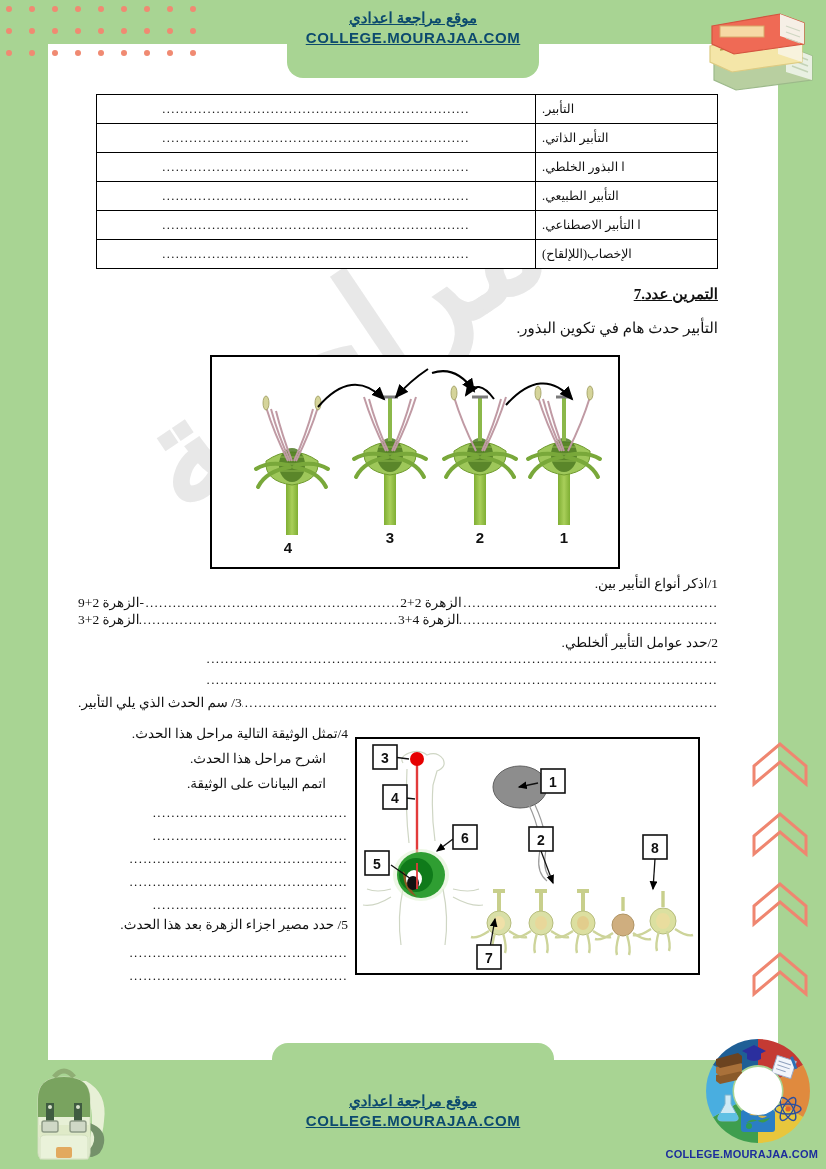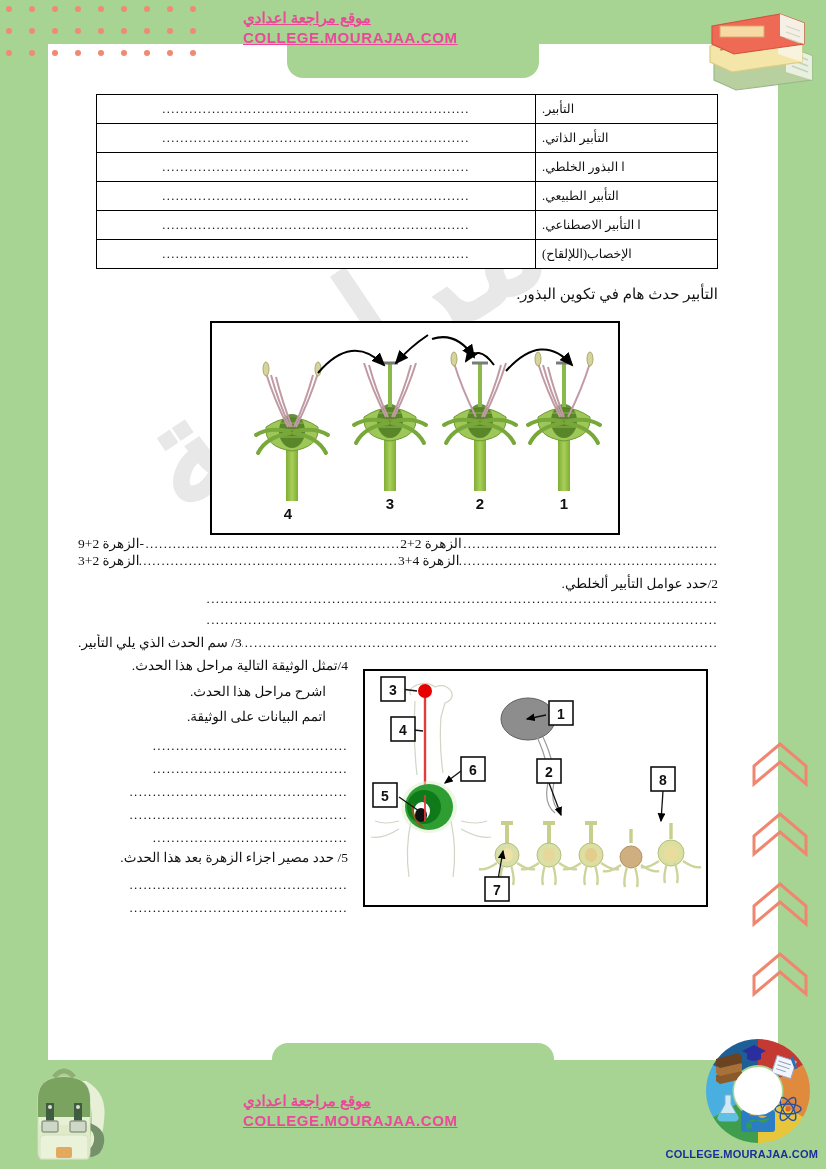--- a/index.html
+++ b/index.html
@@ -66,22 +66,22 @@
   }
   .dot {
     position: absolute; width: 6px; height: 6px; border-radius: 50%;
     background: #f08a72;
   }
 
   
   .brand {
     position: absolute; z-index: 6;
     width: 340px; left: 243px;
-    text-align: left;
-    color: #ec4899;
+    text-align: center;
+    color: #0c4a6e;
     font-family: "Liberation Sans", sans-serif;
   }
   .brand-ar {
     font-size: 15px; font-weight: 700;
     text-decoration: underline; letter-spacing: .3px;
     direction: rtl;
   }
   .brand-url {
     font-size: 15px; font-weight: 700; letter-spacing: .6px;
     text-decoration: underline; direction: ltr;
@@ -181,21 +181,21 @@
     color: #111; overflow: hidden; white-space: nowrap;
     display: block;
   }
   .pairline {
     font-size: 13.5px; display: flex; flex-direction: row; align-items: baseline;
     gap: 0; width: 100%; overflow: hidden; white-space: nowrap;
   }
   .pairline .lbl { flex: 0 0 auto; }
   .pairline .dots { flex: 1 1 auto; overflow: hidden; letter-spacing: 1.3px; font-size: 13px; }
 
-  .split { display: flex; flex-direction: row-reverse; align-items: flex-start; gap: 10px; }
+  .split { display: flex; flex-direction: row-reverse; align-items: flex-start; gap: 2px; margin-top: 8px; }
   .split .right-col { flex: 0 0 270px; }
   .split .left-col  { flex: 0 0 350px; }
 
   .fig2 { width: 345px; height: 238px; }
   .fig2 svg { display:block; }
 
   .q-indent-1 { padding-right: 22px; }
   .dots-right { text-align: right; }
 </style>
 </head>
@@ -300,20 +300,21 @@
             <td class="term">ا التأبير الاصطناعي.</td>
             <td class="blank">....................................................................</td>
           </tr>
           <tr>
             <td class="term">الإخصاب(اللإلقاح)</td>
             <td class="blank">....................................................................</td>
           </tr>
         </tbody>
     </table>
 
+    <div class="ex-title">التمرين عدد.7</div>
     <div class="ex-intro">التأبير حدث هام في تكوين البذور.</div>
 
     <div class="fig-box fig1">
       <svg viewBox="0 0 406 210" width="406" height="210" aria-hidden="true">
         <defs>
           <linearGradient id="stemg" x1="0" y1="0" x2="1" y2="0">
             <stop offset="0%" stop-color="#7fae33"></stop>
             <stop offset="50%" stop-color="#a9cf5a"></stop>
             <stop offset="100%" stop-color="#7fae33"></stop>
           </linearGradient>
@@ -403,20 +404,21 @@
           <path d="M294 48 Q330 8 360 42" marker-end="url(#ah)"></path>
         </g>
 
         <text x="76" y="196" font-family="Liberation Sans, sans-serif" font-size="15" font-weight="700" fill="#111" text-anchor="middle">4</text>
         <text x="178" y="186" font-family="Liberation Sans, sans-serif" font-size="15" font-weight="700" fill="#111" text-anchor="middle">3</text>
         <text x="268" y="186" font-family="Liberation Sans, sans-serif" font-size="15" font-weight="700" fill="#111" text-anchor="middle">2</text>
         <text x="352" y="186" font-family="Liberation Sans, sans-serif" font-size="15" font-weight="700" fill="#111" text-anchor="middle">1</text>
       </svg>
     </div>
 
+    <div class="q">1/اذكر أنواع التأبير بين.</div>
 
     <div class="pairline">
       <span class="dots">..............................................................................................................</span>
       <span class="lbl">الزهرة 2+2</span>
       <span class="dots">..............................................................................................................</span>
       <span class="lbl">-الزهرة 2+9</span>
     </div>
 
     <div class="pairline">
       <span class="dots">..............................................................................................................</span>

